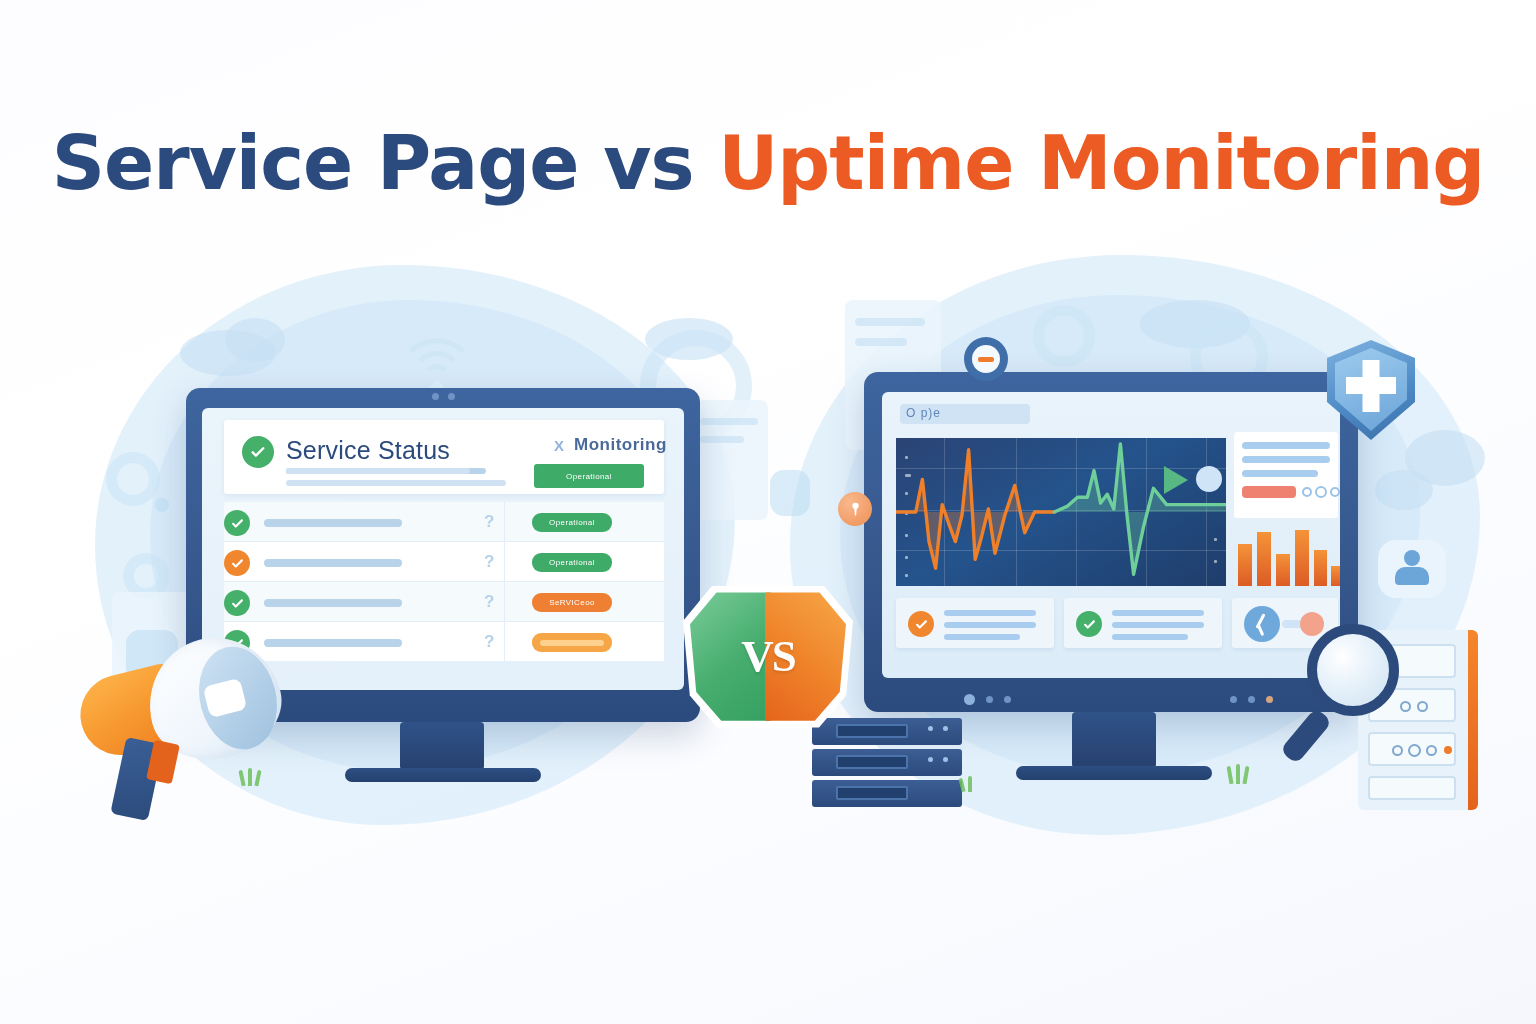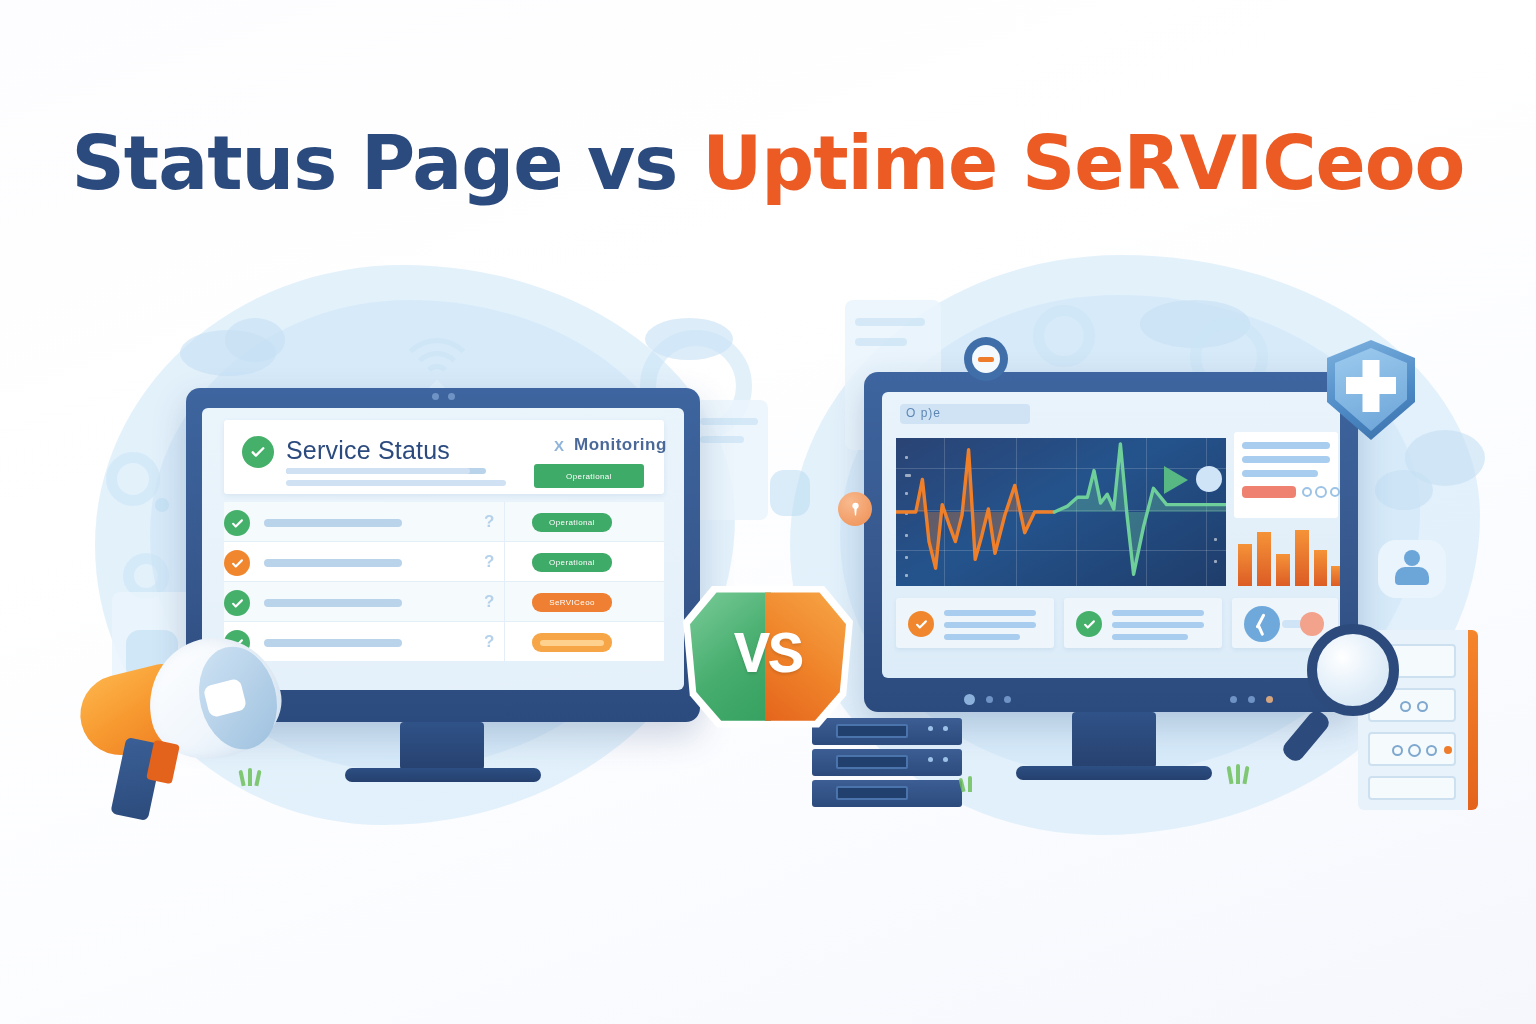--- a/index.html
+++ b/index.html
@@ -177,21 +177,21 @@
   .vs-inner {
     position:absolute; left:7px; top:7px; right:7px; bottom:7px;
     clip-path: polygon(17% 4%, 83% 4%, 100% 27%, 96% 76%, 80% 97%, 20% 97%, 4% 76%, 0% 27%);
     overflow:hidden;
   }
   .vs-half { position:absolute; top:0; bottom:0; width:52%; }
   .vs-left { left:0; background:linear-gradient(140deg,#7ccd9a 0%, #46ad6e 55%, #34a05f 100%); }
   .vs-right { right:0; background:linear-gradient(220deg,#f7a949 0%, #ef8229 55%, #e4631c 100%); }
   .vs-text {
     position:absolute; inset:0; display:flex; align-items:center; justify-content:center;
-    color:#ffffff; font-family:Liberation Mono, monospace; font-size:60px; font-weight:700;
+    color:#ffffff; font-family:Liberation Serif, serif; font-size:45px; font-weight:700;
     letter-spacing:-2px; text-shadow:0 2px 3px rgba(0,0,0,.12);
   }
 
   
   .mega { position:absolute; left:58px; top:630px; width:270px; height:185px; }
   .mega-cone {
     position:absolute; left:90px; top:8px; width:132px; height:120px;
     background: linear-gradient(150deg,#ffffff 0%,#f0f6fc 60%,#dbe9f6 100%);
     border-radius: 50% 50% 50% 50% / 58% 58% 42% 42%;
     transform: rotate(-14deg);
@@ -328,21 +328,21 @@
   <div class="deco soft" style="left:770px;top:470px;width:40px;height:46px;"></div>
 
   <div class="wifi">
     <div class="arc a1"></div>
       <div class="arc a2"></div>
       <div class="arc a3"></div>
     <div class="dot"></div>
   </div>
 
   <div class="title-wrap">
-    <span class="title-txt t-blue">Status Page vs </span><span class="title-txt t-orange">Uptime SeRVICeoo</span>
+    <span class="title-txt t-blue">Service Page vs </span><span class="title-txt t-orange">Uptime Monitoring</span>
   </div>
 
   <div class="monitor" style="left:186px; top:388px; width:514px; height:334px;">
     <div class="bezel"></div>
     <div class="camdot" style="left:246px; top:5px;"></div>
     <div class="camdot" style="left:262px; top:5px;"></div>
 
     <div class="screen" style="left:16px; top:20px; width:482px; height:282px;">
 
       <div class="ss-card" style="left:22px; top:12px; width:440px; height:74px;padding-left:32px;">

